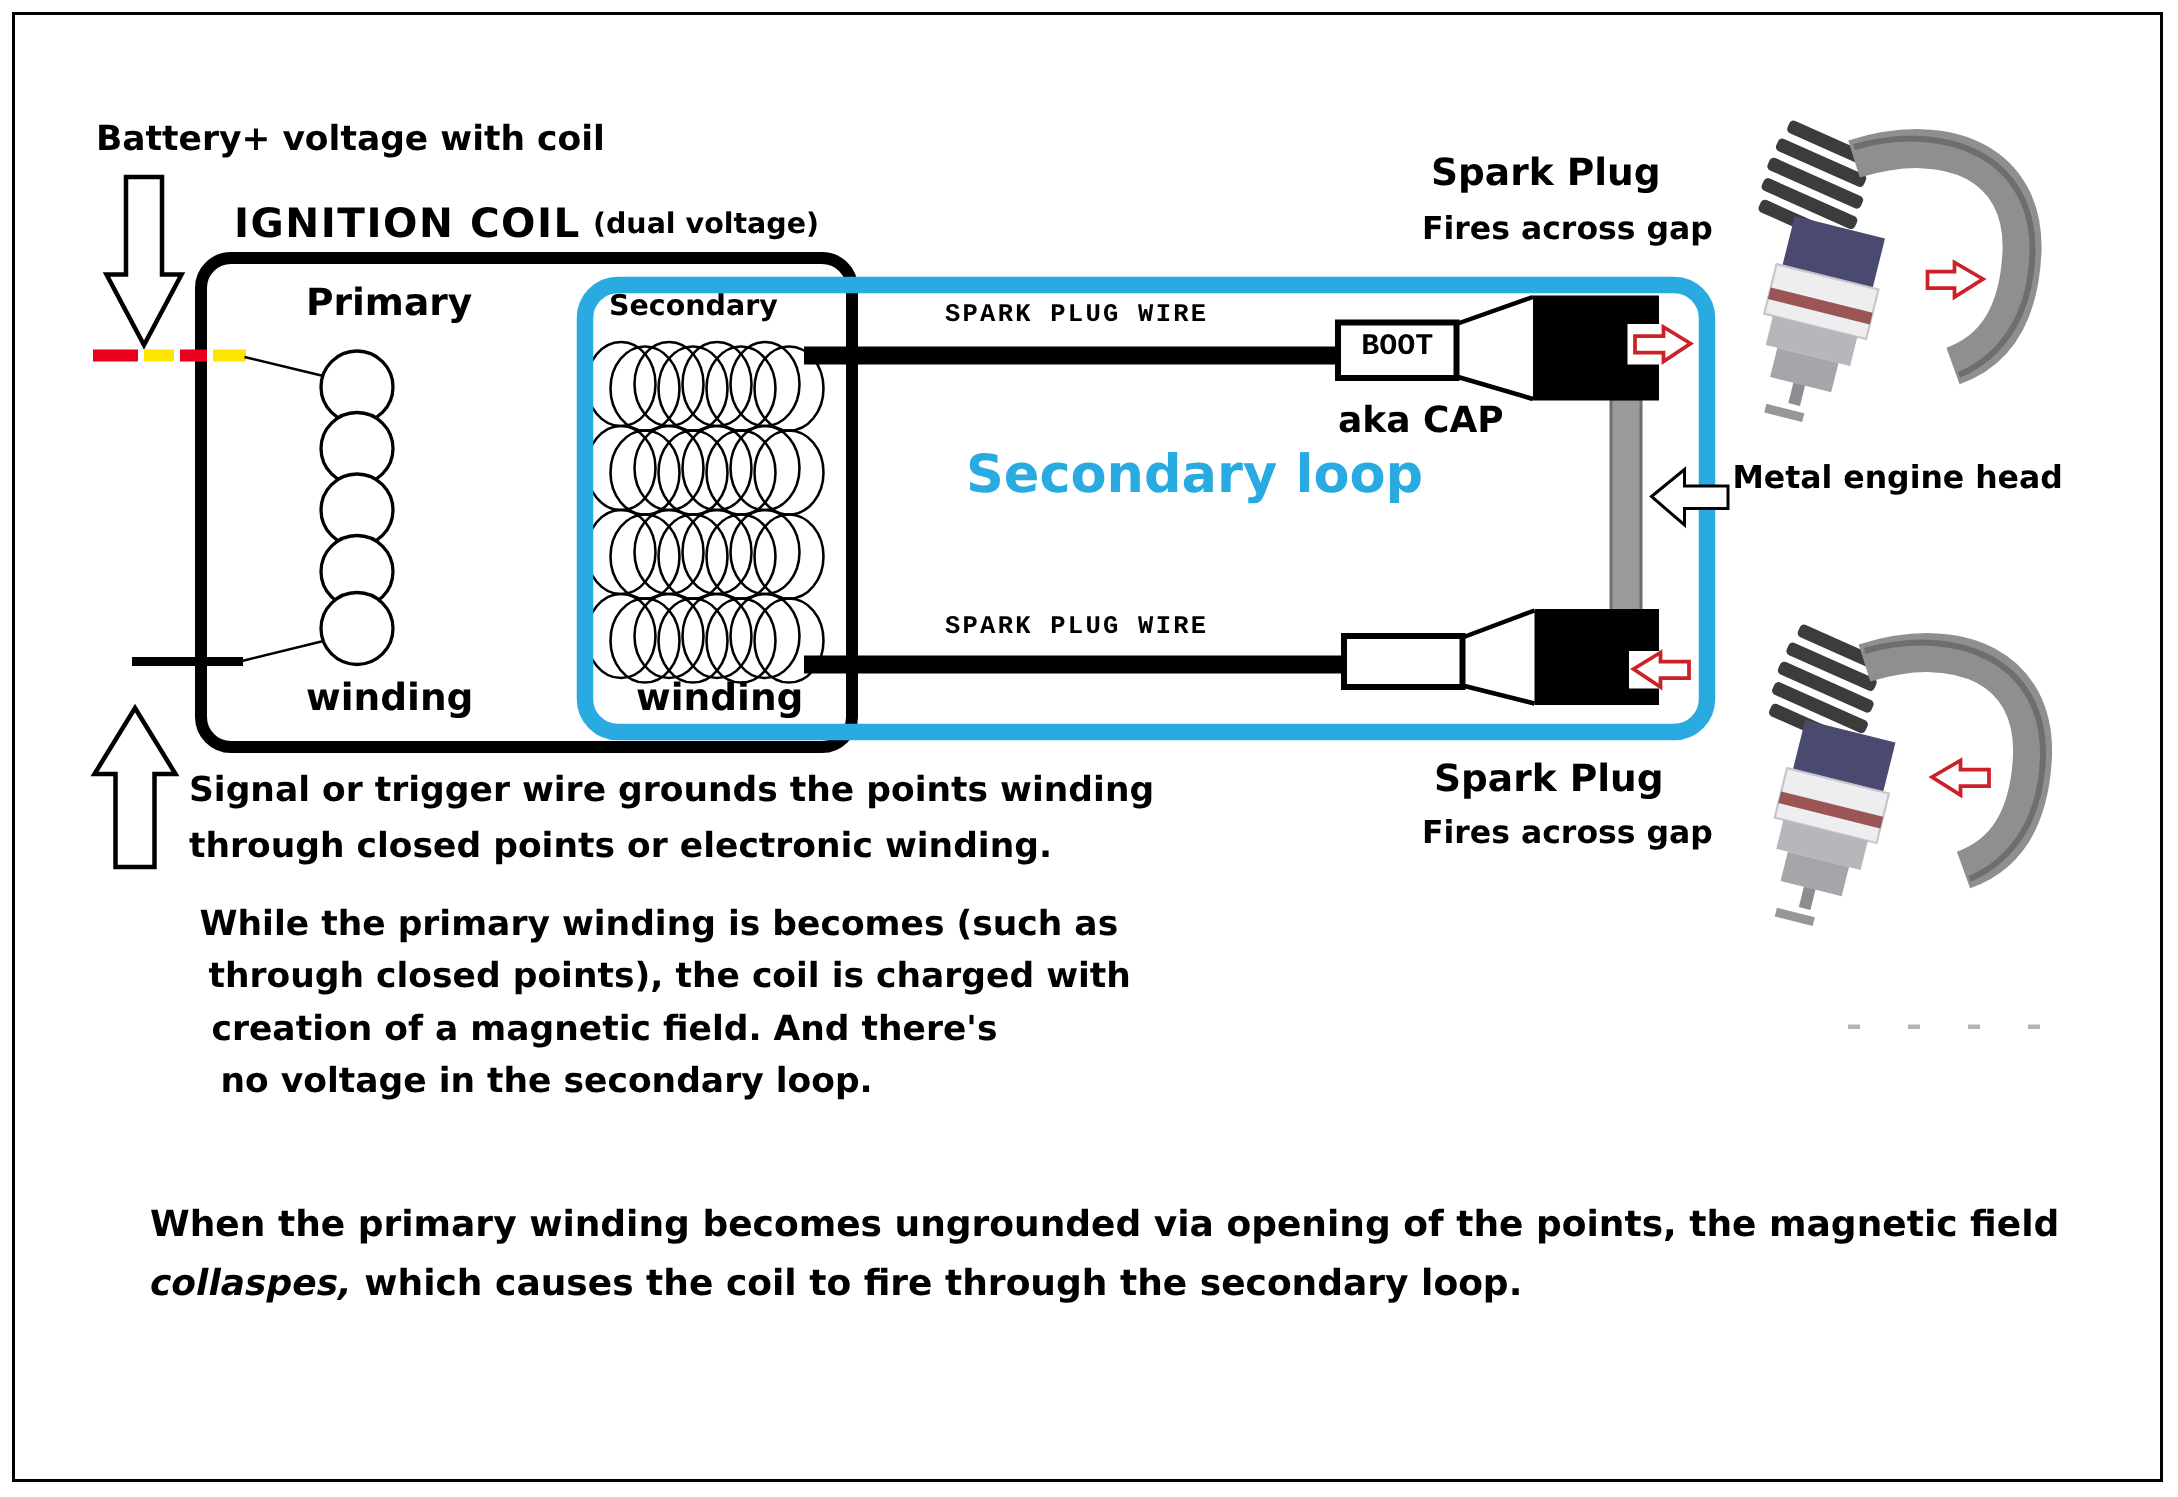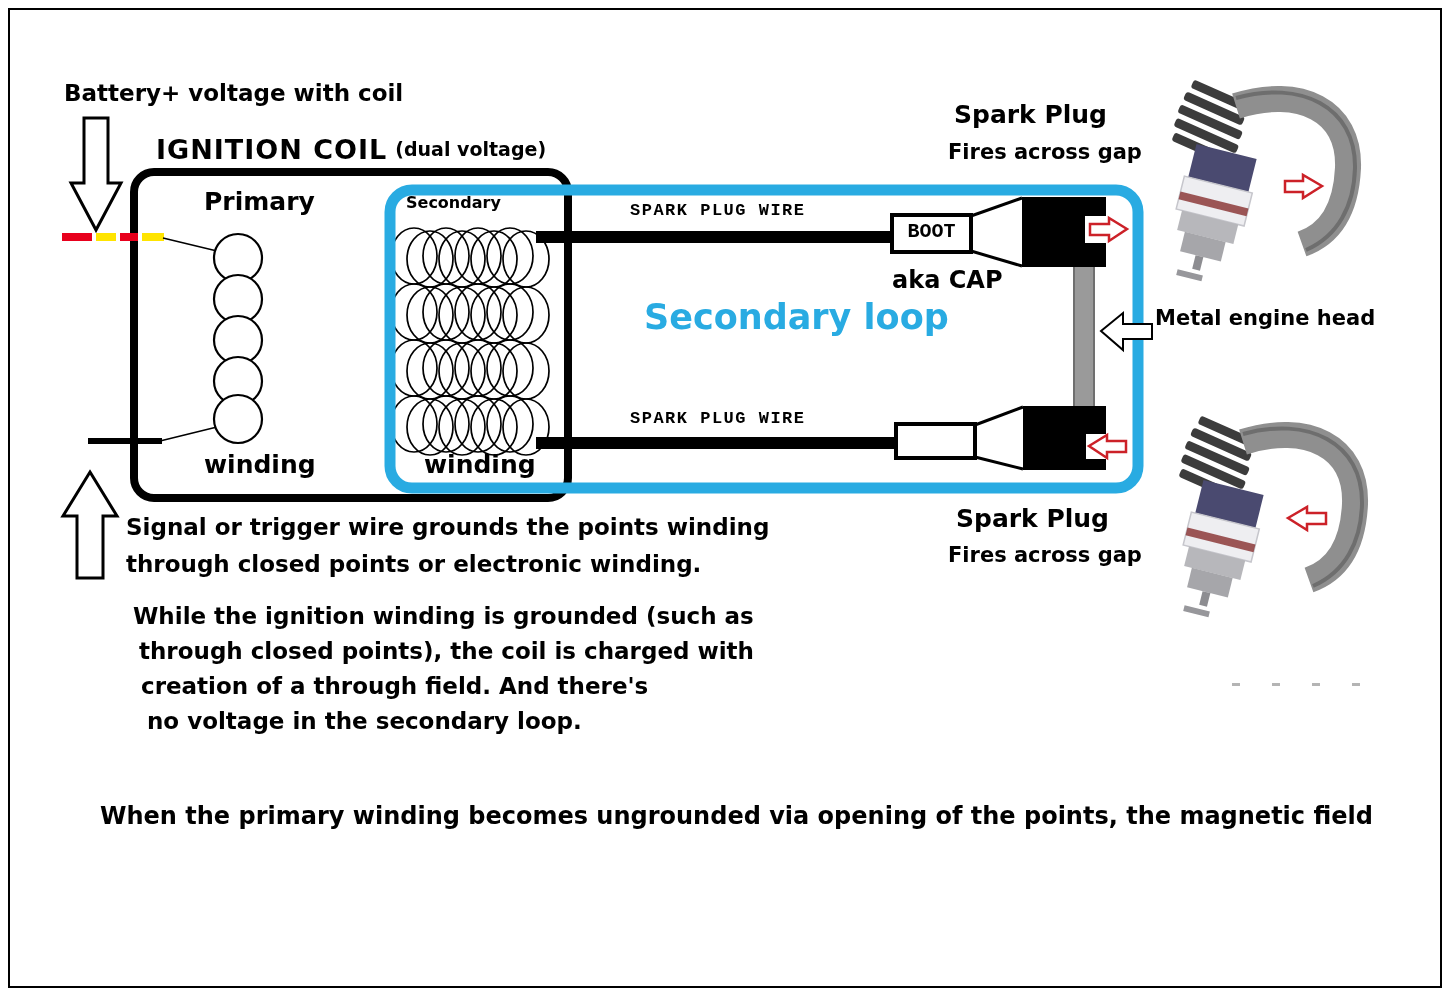--- a/index.html
+++ b/index.html
@@ -6,21 +6,21 @@
   html,body { background:#ffffff; }
   body { font-family:"DejaVu Sans", sans-serif; }
   .stage { position:relative; width:1452px; height:998px; background:#fff; overflow:hidden; }
   .outer-frame { position:absolute; left:8px; top:8px; width:1434px; height:980px; border:2px solid #000; pointer-events:none; }
   .art { position:absolute; left:0; top:0; }
   .lbl { position:absolute; font-weight:bold; color:#000; white-space:nowrap; line-height:1.15; }
   .battery-note   { left:64px;  top:80px;  font-size:23px; }
   .ignition-title { left:156px; top:134px; font-size:27px; letter-spacing:1px; }
   .ignition-title .dual { font-size:19px; letter-spacing:0; margin-left:8px; vertical-align:3px; }
   .primary-label   { left:204px; top:188px; font-size:25px; }
-  .secondary-label { left:406px; top:194px; font-size:16px; }
+  .secondary-label { left:406px; top:194px; font-size:19px; }
   .winding-primary   { left:204px; top:451px; font-size:25px; }
   .winding-secondary { left:424px; top:451px; font-size:25px; }
   .spw { font-family:"Liberation Mono","DejaVu Sans Mono",monospace; font-size:17px; letter-spacing:1.5px; }
   .spw-top    { left:630px; top:201px; }
   .spw-bottom { left:630px; top:409px; }
   .boot-label { left:892px; top:220px; width:79px; text-align:center; font-size:20px;
                 font-family:"Liberation Mono","DejaVu Sans Mono",monospace; }
   .aka-cap    { left:892px; top:267px; font-size:24px; }
   .secondary-loop-label { left:644px; top:297px; font-size:35px; color:#29abe2; }
   .sp-title-top    { left:954px; top:101px; font-size:25px; }
@@ -187,24 +187,27 @@
   <div class="lbl engine-head-note">
     <div>Metal engine head</div>
   </div>
 
   <div class="note trigger-note">
     <div>Signal or trigger wire grounds the points winding</div>
     <div>through closed points or electronic winding.</div>
   </div>
 
   <div class="note charged-note">
-    <div>While the ignition winding is grounded (such as</div>
+    <div>While the primary winding is becomes (such as</div>
     <div class="l2">through closed points), the coil is charged with</div>
-    <div class="l3">creation of a through field.  And there's</div>
+    <div class="l3">creation of a magnetic field.  And there's</div>
     <div class="l4">no voltage in the secondary loop.</div>
   </div>
 
   <div class="note collapse-note">
     <div>When the primary winding becomes ungrounded via opening of the points, the magnetic field</div>
+    <div>
+      <span class="italic">collaspes,</span><span> which causes the coil to fire through the secondary loop.</span>
+    </div>
   </div>
 
   <div class="outer-frame"></div>
 </div>
 
 </body></html>

